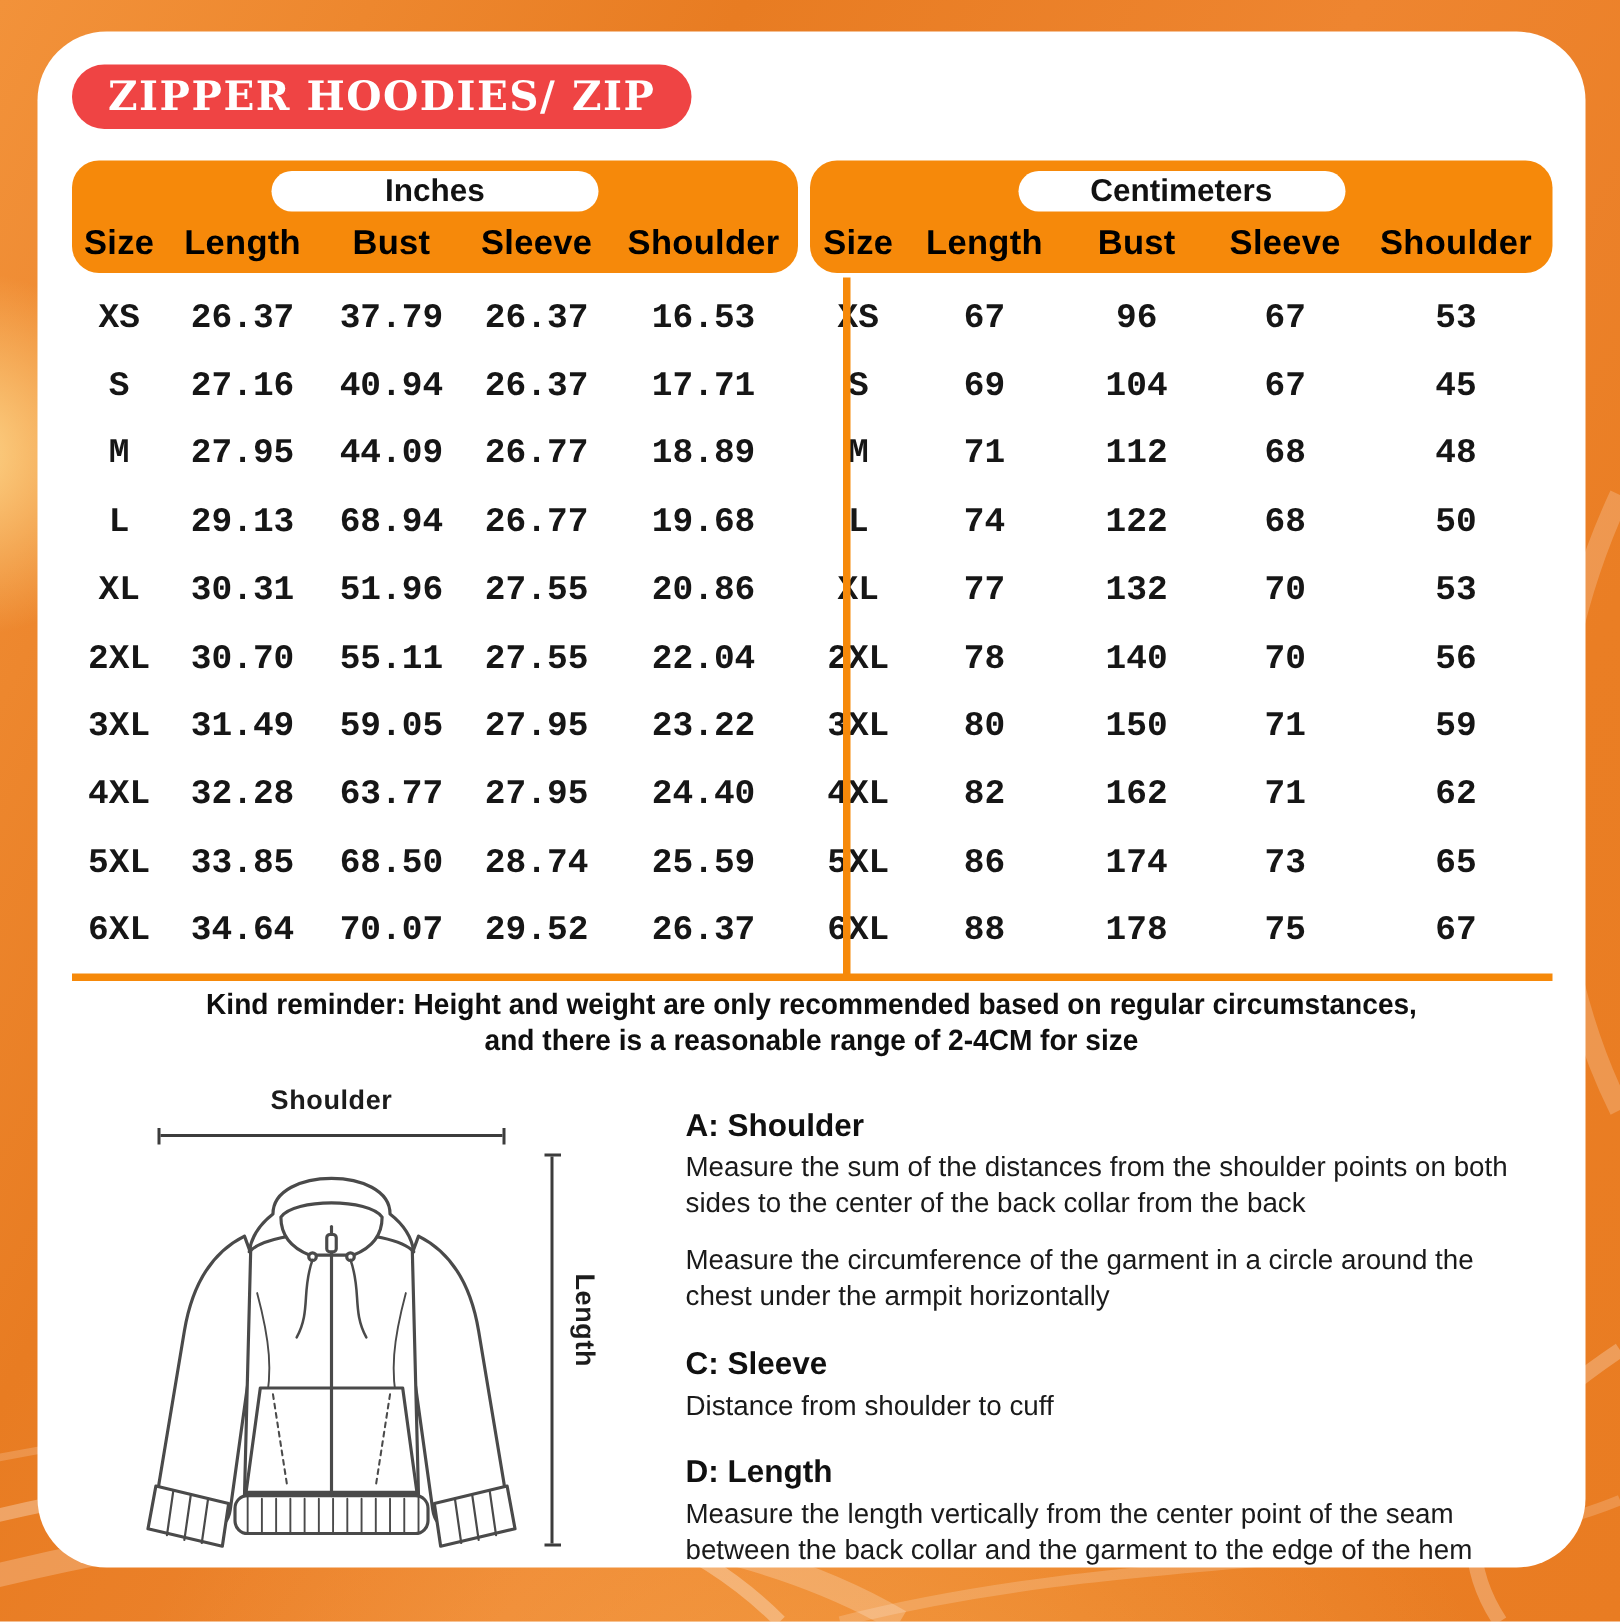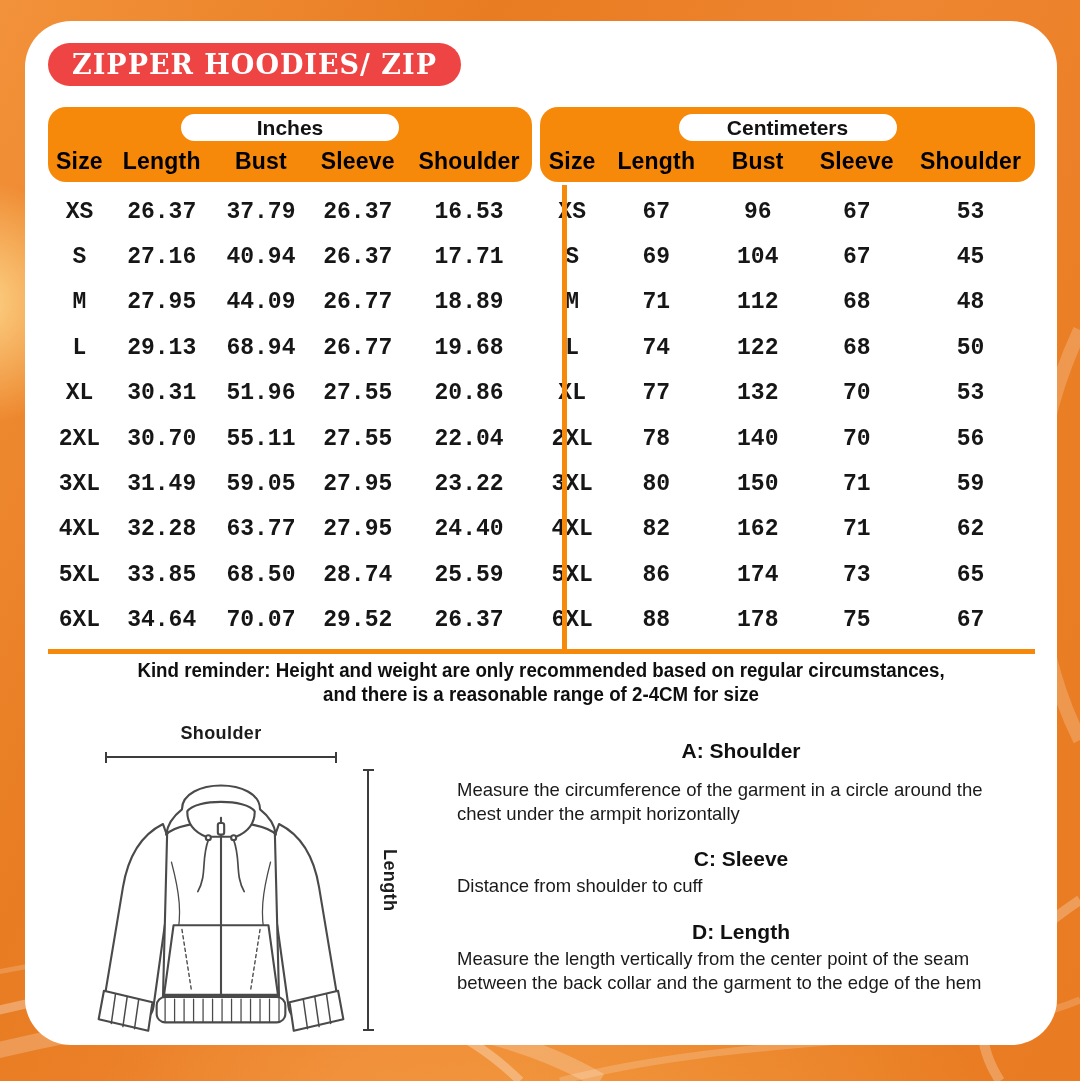--- a/index.html
+++ b/index.html
@@ -104,21 +104,21 @@
   }
   .length-label {
     position:absolute; left:292px; top:128px;
     writing-mode:vertical-rl; font-weight:bold; font-size:18px;
     color:#1c1c1c; letter-spacing:0.4px;
   }
 
   
   .instructions { position:absolute; left:432px; top:718px; width:568px; }
   .instr-section { margin-bottom:15px; }
-  .instr-section h3 { font-size:21px; font-weight:bold; color:#101010; margin-bottom:3px;text-align:center; }
+  .instr-section h3 { font-size:21px; font-weight:bold; color:#101010; margin-bottom:3px; }
   .instr-section p  { font-size:18.5px; line-height:1.28; color:#1a1a1a; }
   .instr-section.gap { margin-top:22px; }
 </style>
 </head>
 <body>
 
 <div class="bg">
   <svg width="1080" height="1081" viewBox="0 0 1080 1081">
     <path d="M-40,1020 C220,950 420,980 520,1081" fill="none" stroke="#ffffff" stroke-opacity="0.30" stroke-width="9"></path>
     <path d="M-40,1060 C260,980 480,1010 600,1081" fill="none" stroke="#ffffff" stroke-opacity="0.22" stroke-width="16"></path>
@@ -360,20 +360,21 @@
       </g>
     </svg>
 
     <div class="length-line"></div>
     <div class="length-label">Length</div>
   </div>
 
   <div class="instructions">
       <div class="instr-section">
         <h3>A: Shoulder</h3>
+        <p>Measure the sum of the distances from the shoulder points on both sides to the center of the back collar from the back</p>
       </div>
       <div class="instr-section">
         <p>Measure the circumference of the garment in a circle around the chest under the armpit horizontally</p>
       </div>
       <div class="instr-section gap">
         <h3>C: Sleeve</h3>
         <p>Distance from shoulder to cuff</p>
       </div>
       <div class="instr-section gap">
         <h3>D: Length</h3>

